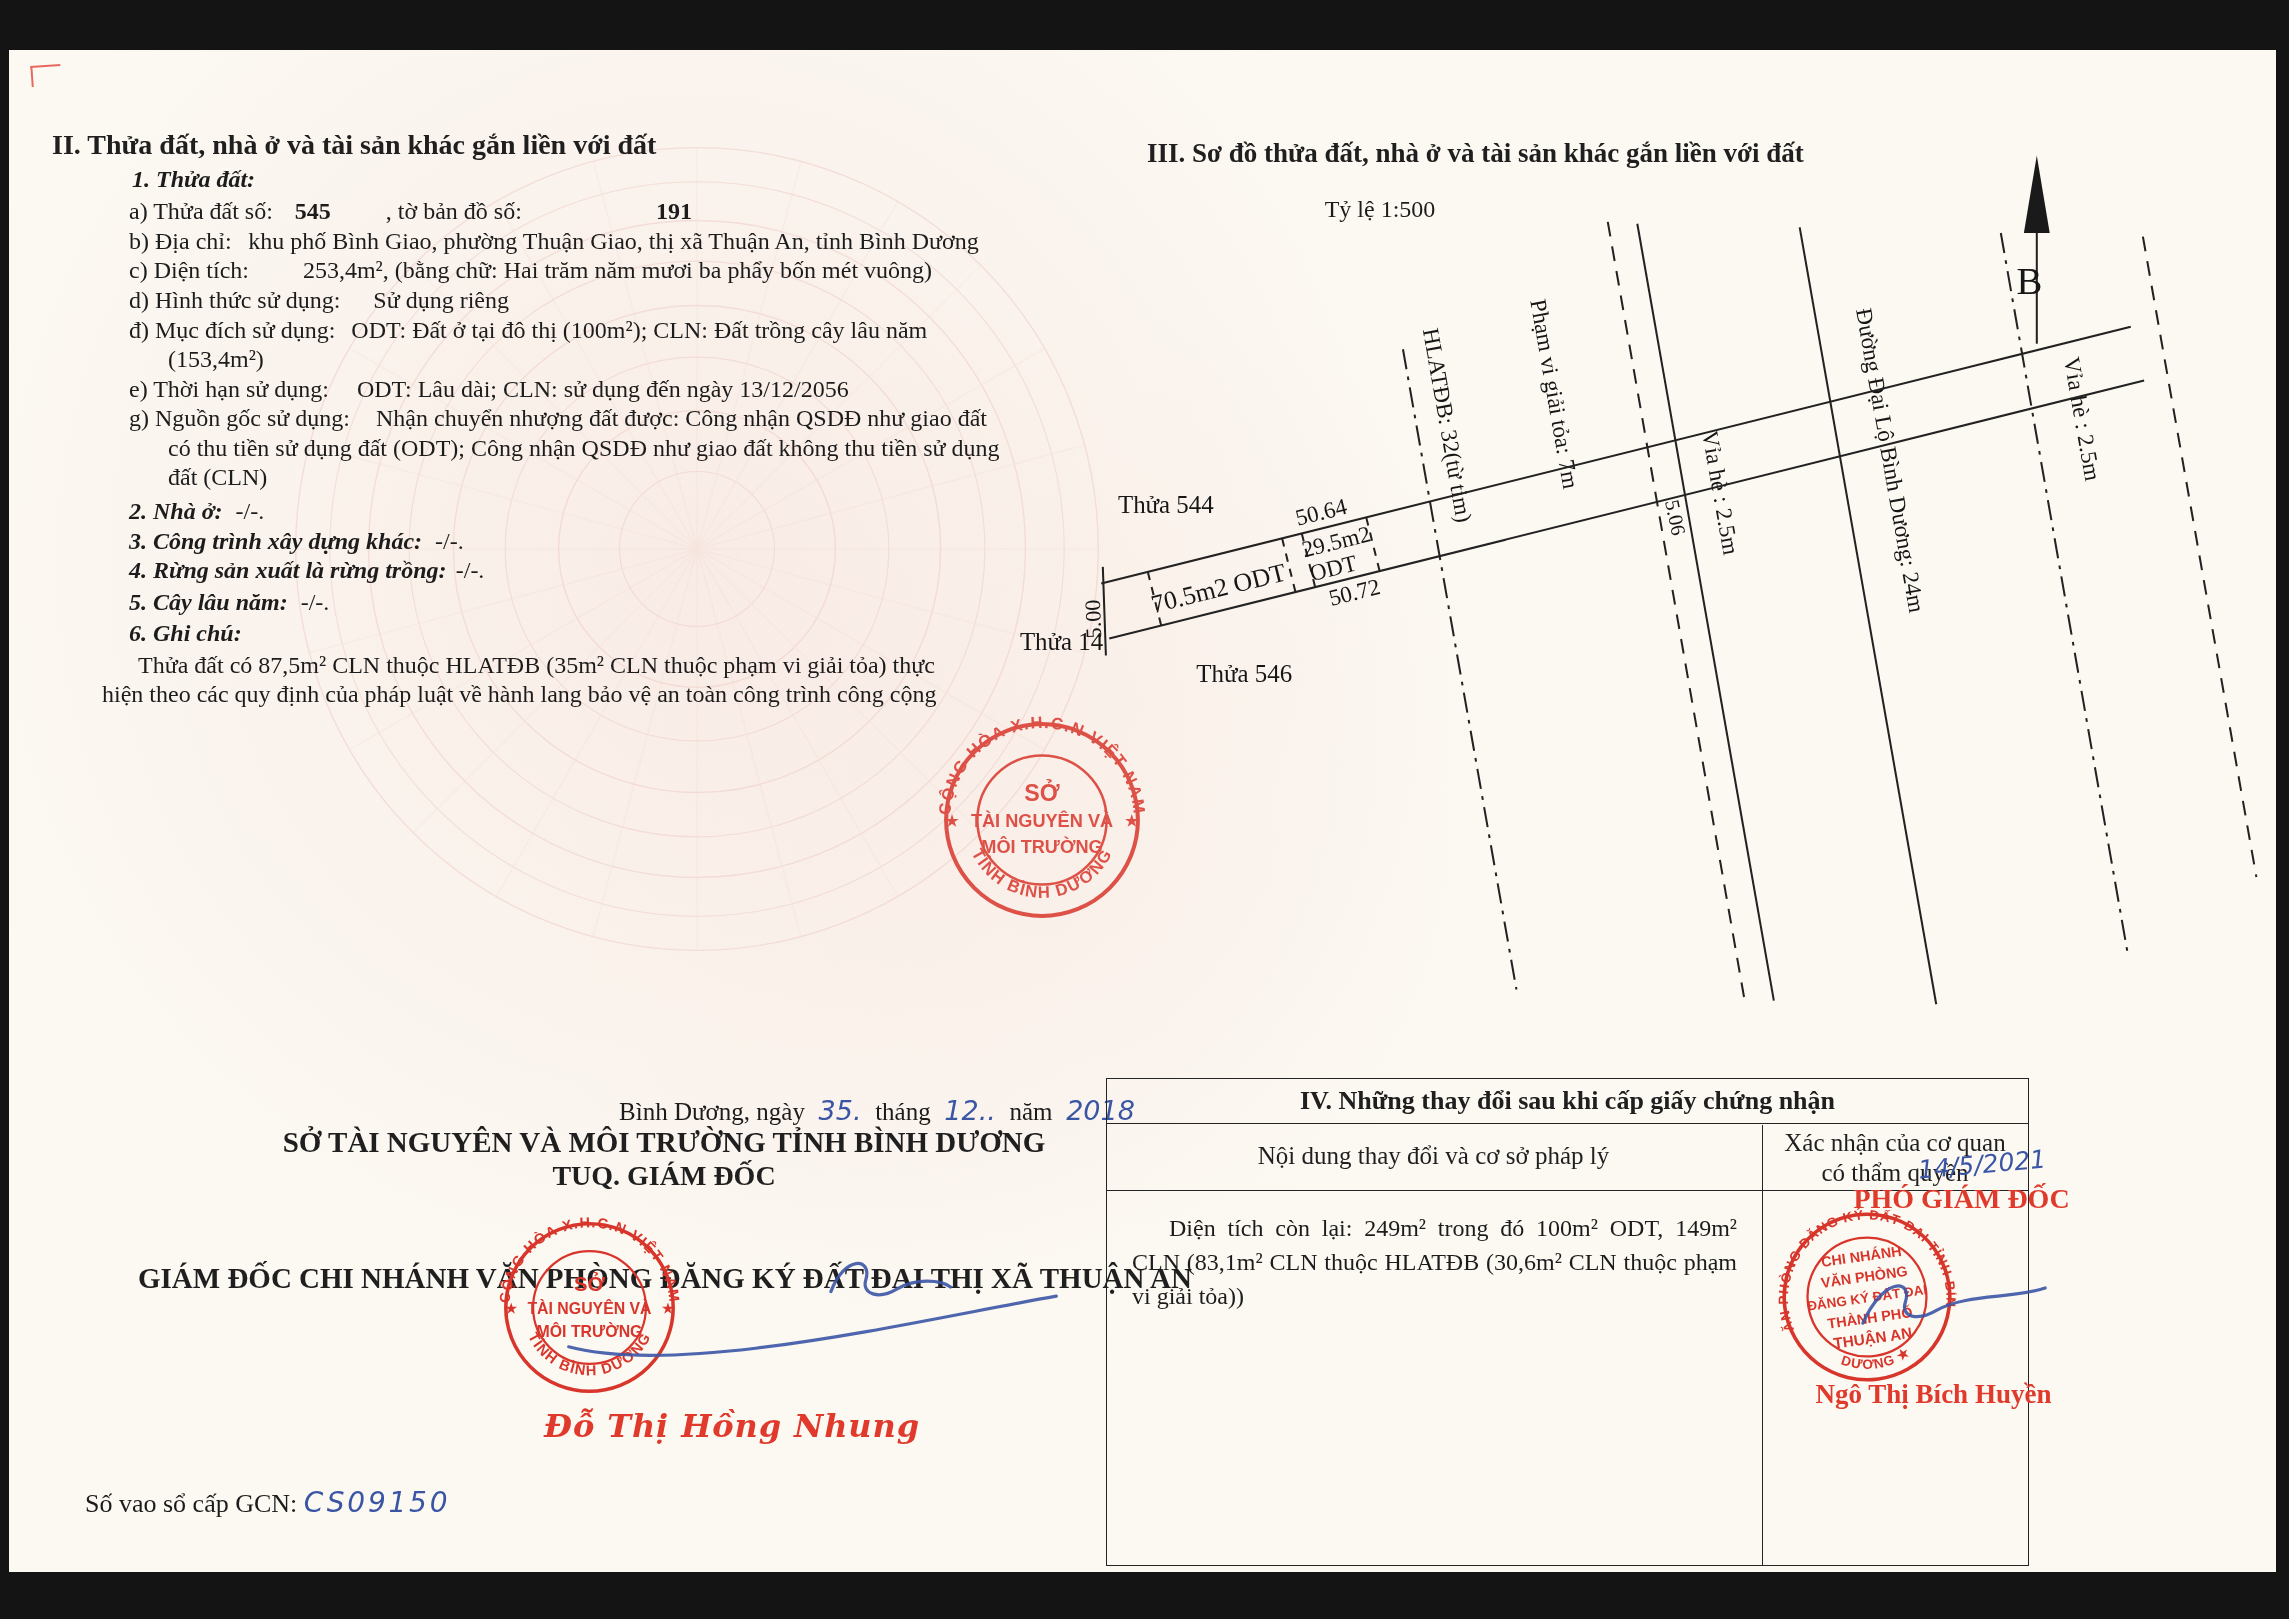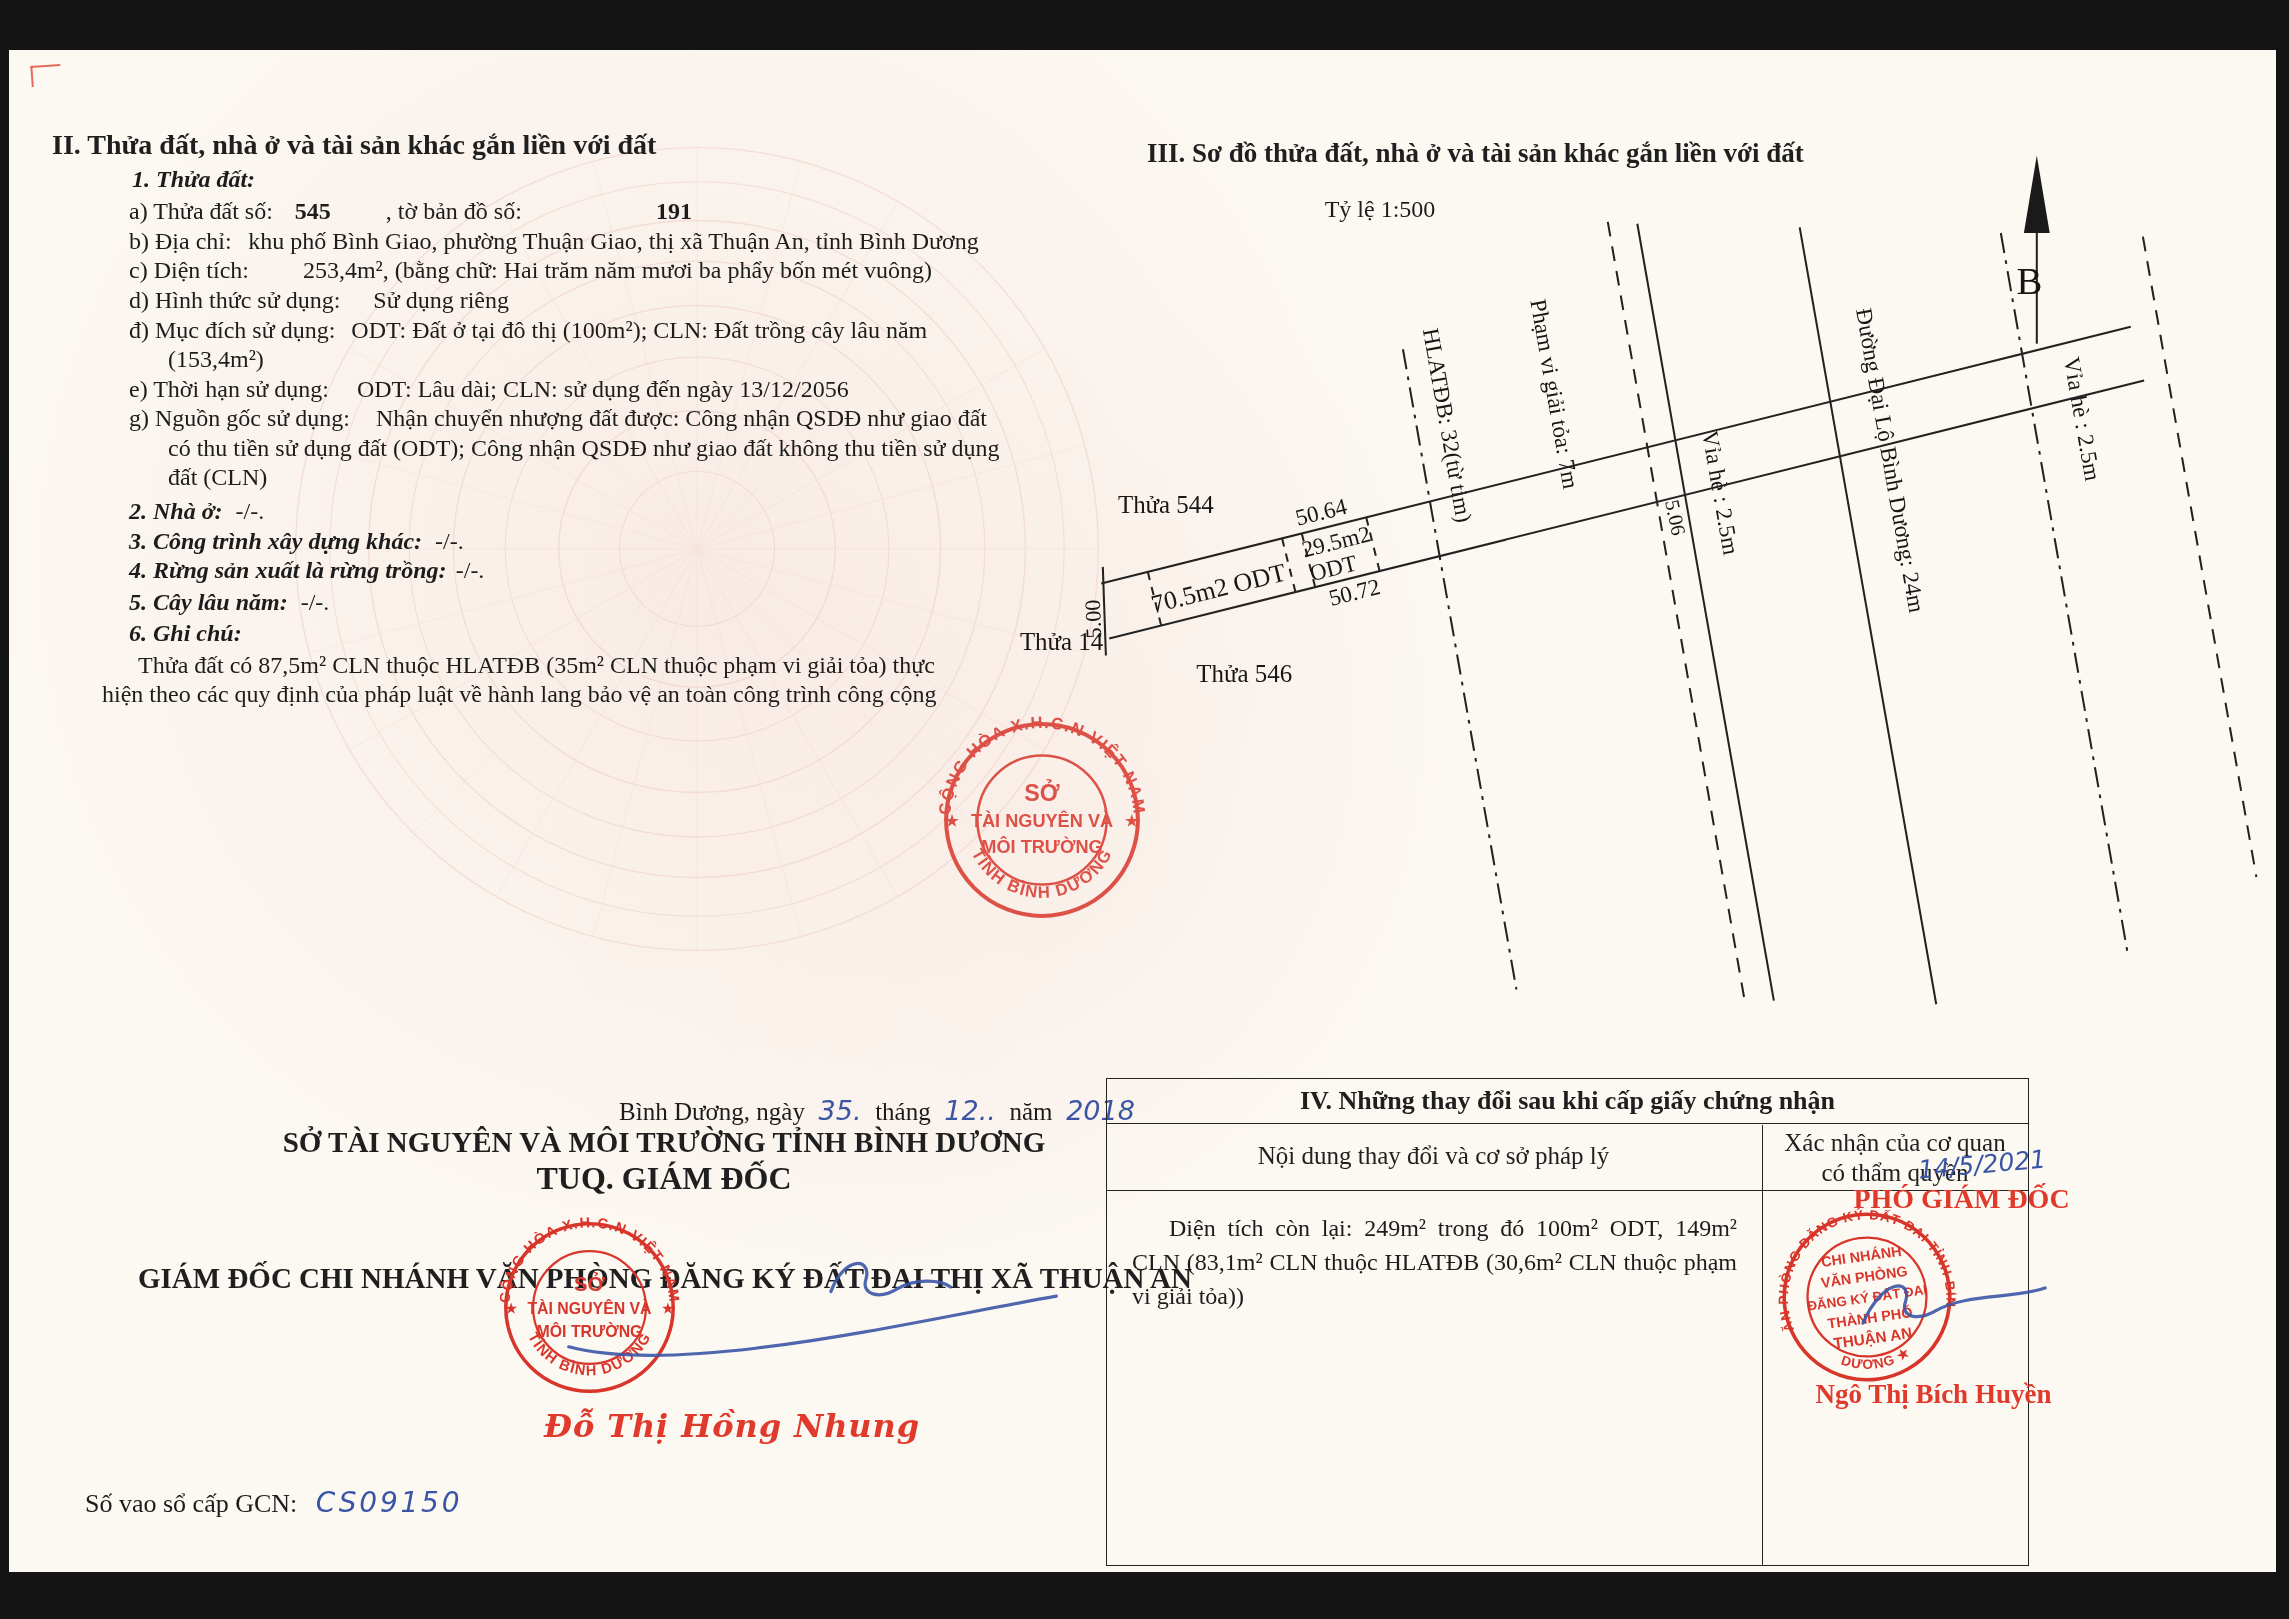--- a/index.html
+++ b/index.html
@@ -179,21 +179,21 @@
 
 <div class="abs line ctr" style="left:517px;top:1095px;width:720px;font-size:25px;">
   <span>Bình Dương, ngày</span>
   <span class="hand" style="font-size:27px;margin:0 7.4px;">35.</span>
   <span>tháng</span>
   <span class="hand" style="font-size:27px;margin:0 7.4px;">12..</span>
   <span>năm</span>
   <span class="hand" style="font-size:27px;margin-left:7.4px;">2018</span>
 </div>
 <div class="abs ctr b" style="left:212px;top:1126px;width:904px;font-size:29px;white-space:nowrap;">SỞ TÀI NGUYÊN VÀ MÔI TRƯỜNG TỈNH BÌNH DƯƠNG</div>
-<div class="abs ctr b" style="left:212px;top:1160px;width:904px;font-size:32px;">TUQ. GIÁM ĐỐC</div>
+<div class="abs ctr b" style="left:212px;top:1160px;width:904px;font-size:28px;">TUQ. GIÁM ĐỐC</div>
 <div class="abs ctr b" style="left:88px;top:1262px;width:1154px;font-size:29px;white-space:nowrap;">GIÁM ĐỐC CHI NHÁNH VĂN PHÒNG ĐĂNG KÝ ĐẤT ĐAI THỊ XÃ THUẬN AN</div>
 
 <svg class="abs stamp" style="left:497px;top:1215px;" width="185" height="185" viewBox="0 0 210 210">
   <defs>
     <path id="atA1" d="M14,105 A91,91 0 1 1 196,105"></path>
     <path id="abA1" d="M28,105 A77,77 0 0 0 182,105"></path>
   </defs>
   <circle cx="105" cy="105" r="95" stroke-width="4"></circle>
   <circle cx="105" cy="105" r="64" stroke-width="2.5"></circle>
   <text font-size="16.5" letter-spacing="1.5"><textPath href="#atA1" startOffset="50%" text-anchor="middle">CỘNG HÒA X.H.C.N VIỆT NAM</textPath></text>
@@ -207,21 +207,21 @@
 
 <svg class="abs sig-svg" style="left:554px;top:1241px;" width="517" height="138" viewBox="0 0 560 150">
   <path d="M300,55 C315,15 345,18 338,42 C333,58 352,64 372,52 C392,40 420,42 430,50"></path>
   <path d="M15,115 C140,148 400,85 545,60"></path>
 </svg>
 
 <div class="abs ctr b i red" style="left:503px;top:1407px;width:378px;font-size:32px;font-family:'DejaVu Serif',serif;letter-spacing:0.9px;">Đỗ Thị Hồng Nhung</div>
 
 <div class="abs line" style="left:85px;top:1486px;font-size:26px;">
   <span>Số vao sổ cấp GCN:</span>
-  <span class="hand" style="font-size:28px;margin-left:12px;letter-spacing:2.8px;">CS09150</span>
+  <span class="hand" style="font-size:28px;margin-left:0;letter-spacing:2.8px;">CS09150</span>
 </div>
 
 <div class="tbl">
   <div class="row1">IV. Những thay đổi sau khi cấp giấy chứng nhận</div>
   <div class="row2"></div>
   <div class="vline"></div>
 </div>
 <div class="abs ctr cellhead" style="left:1115px;top:1141px;width:637px;">Nội dung thay đổi và cơ sở pháp lý</div>
 <div class="abs ctr cellhead" style="left:1765px;top:1128px;width:260px;">
   <div>Xác nhận của cơ quan</div>

